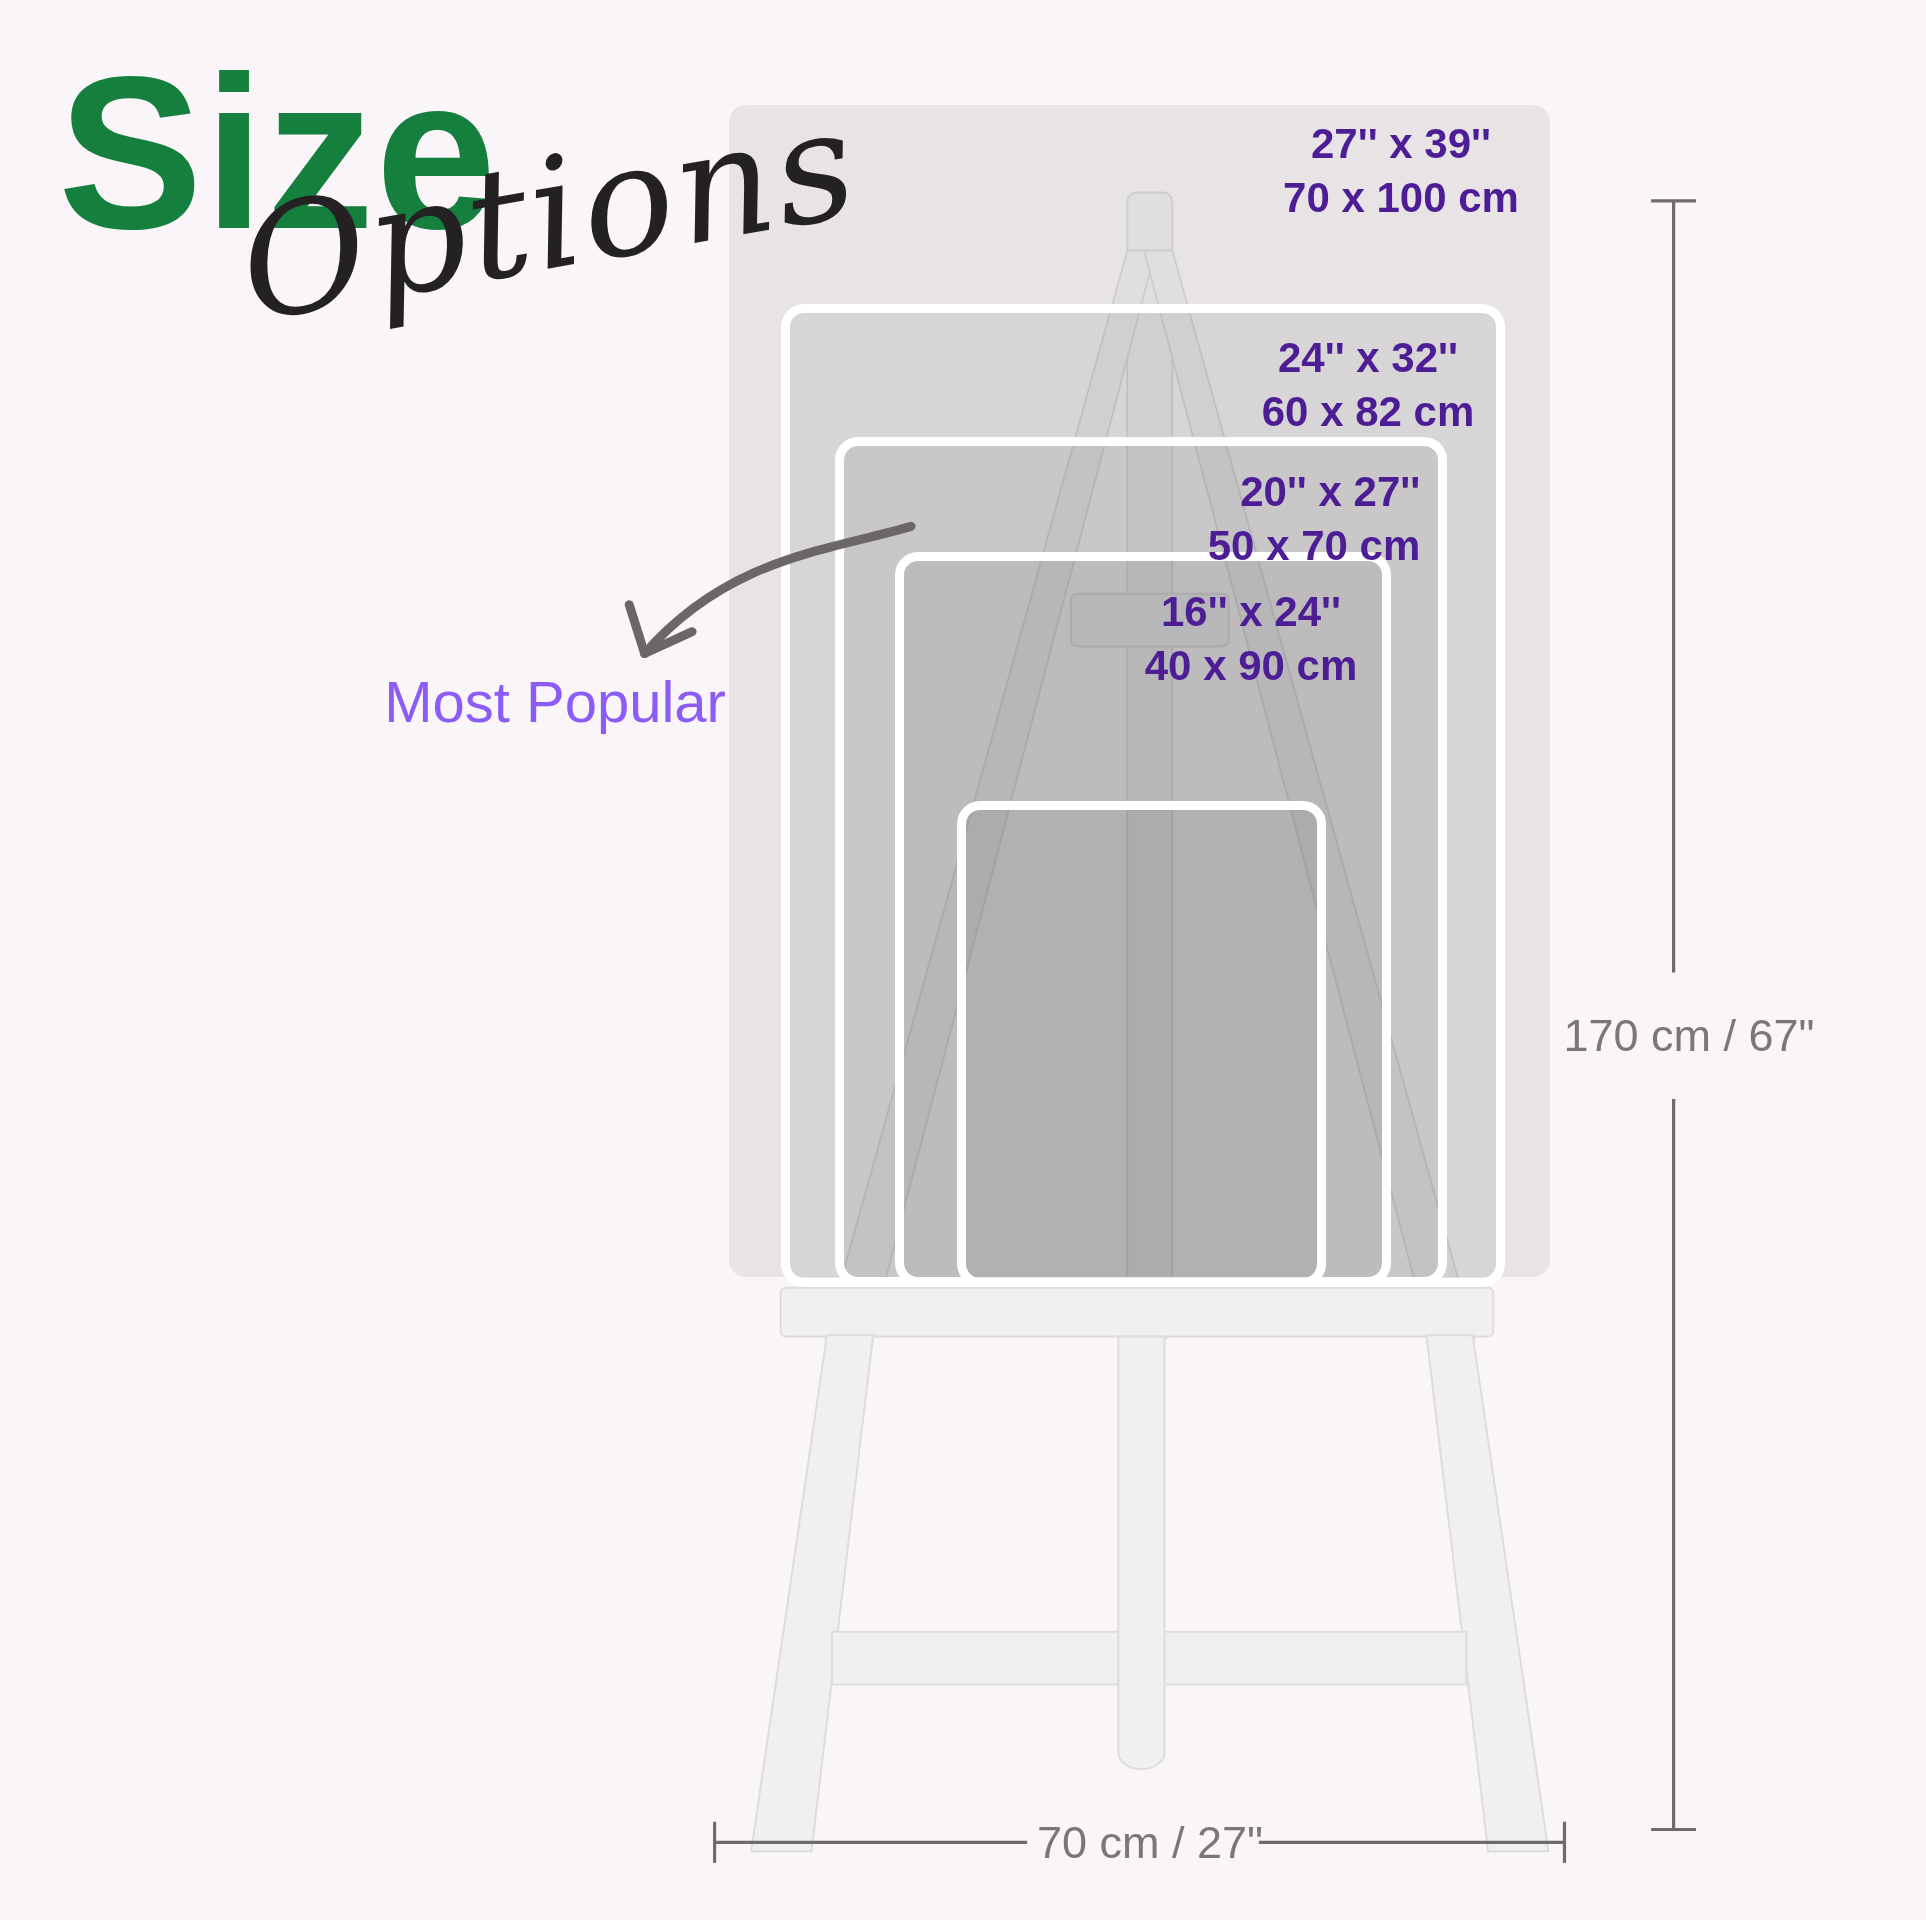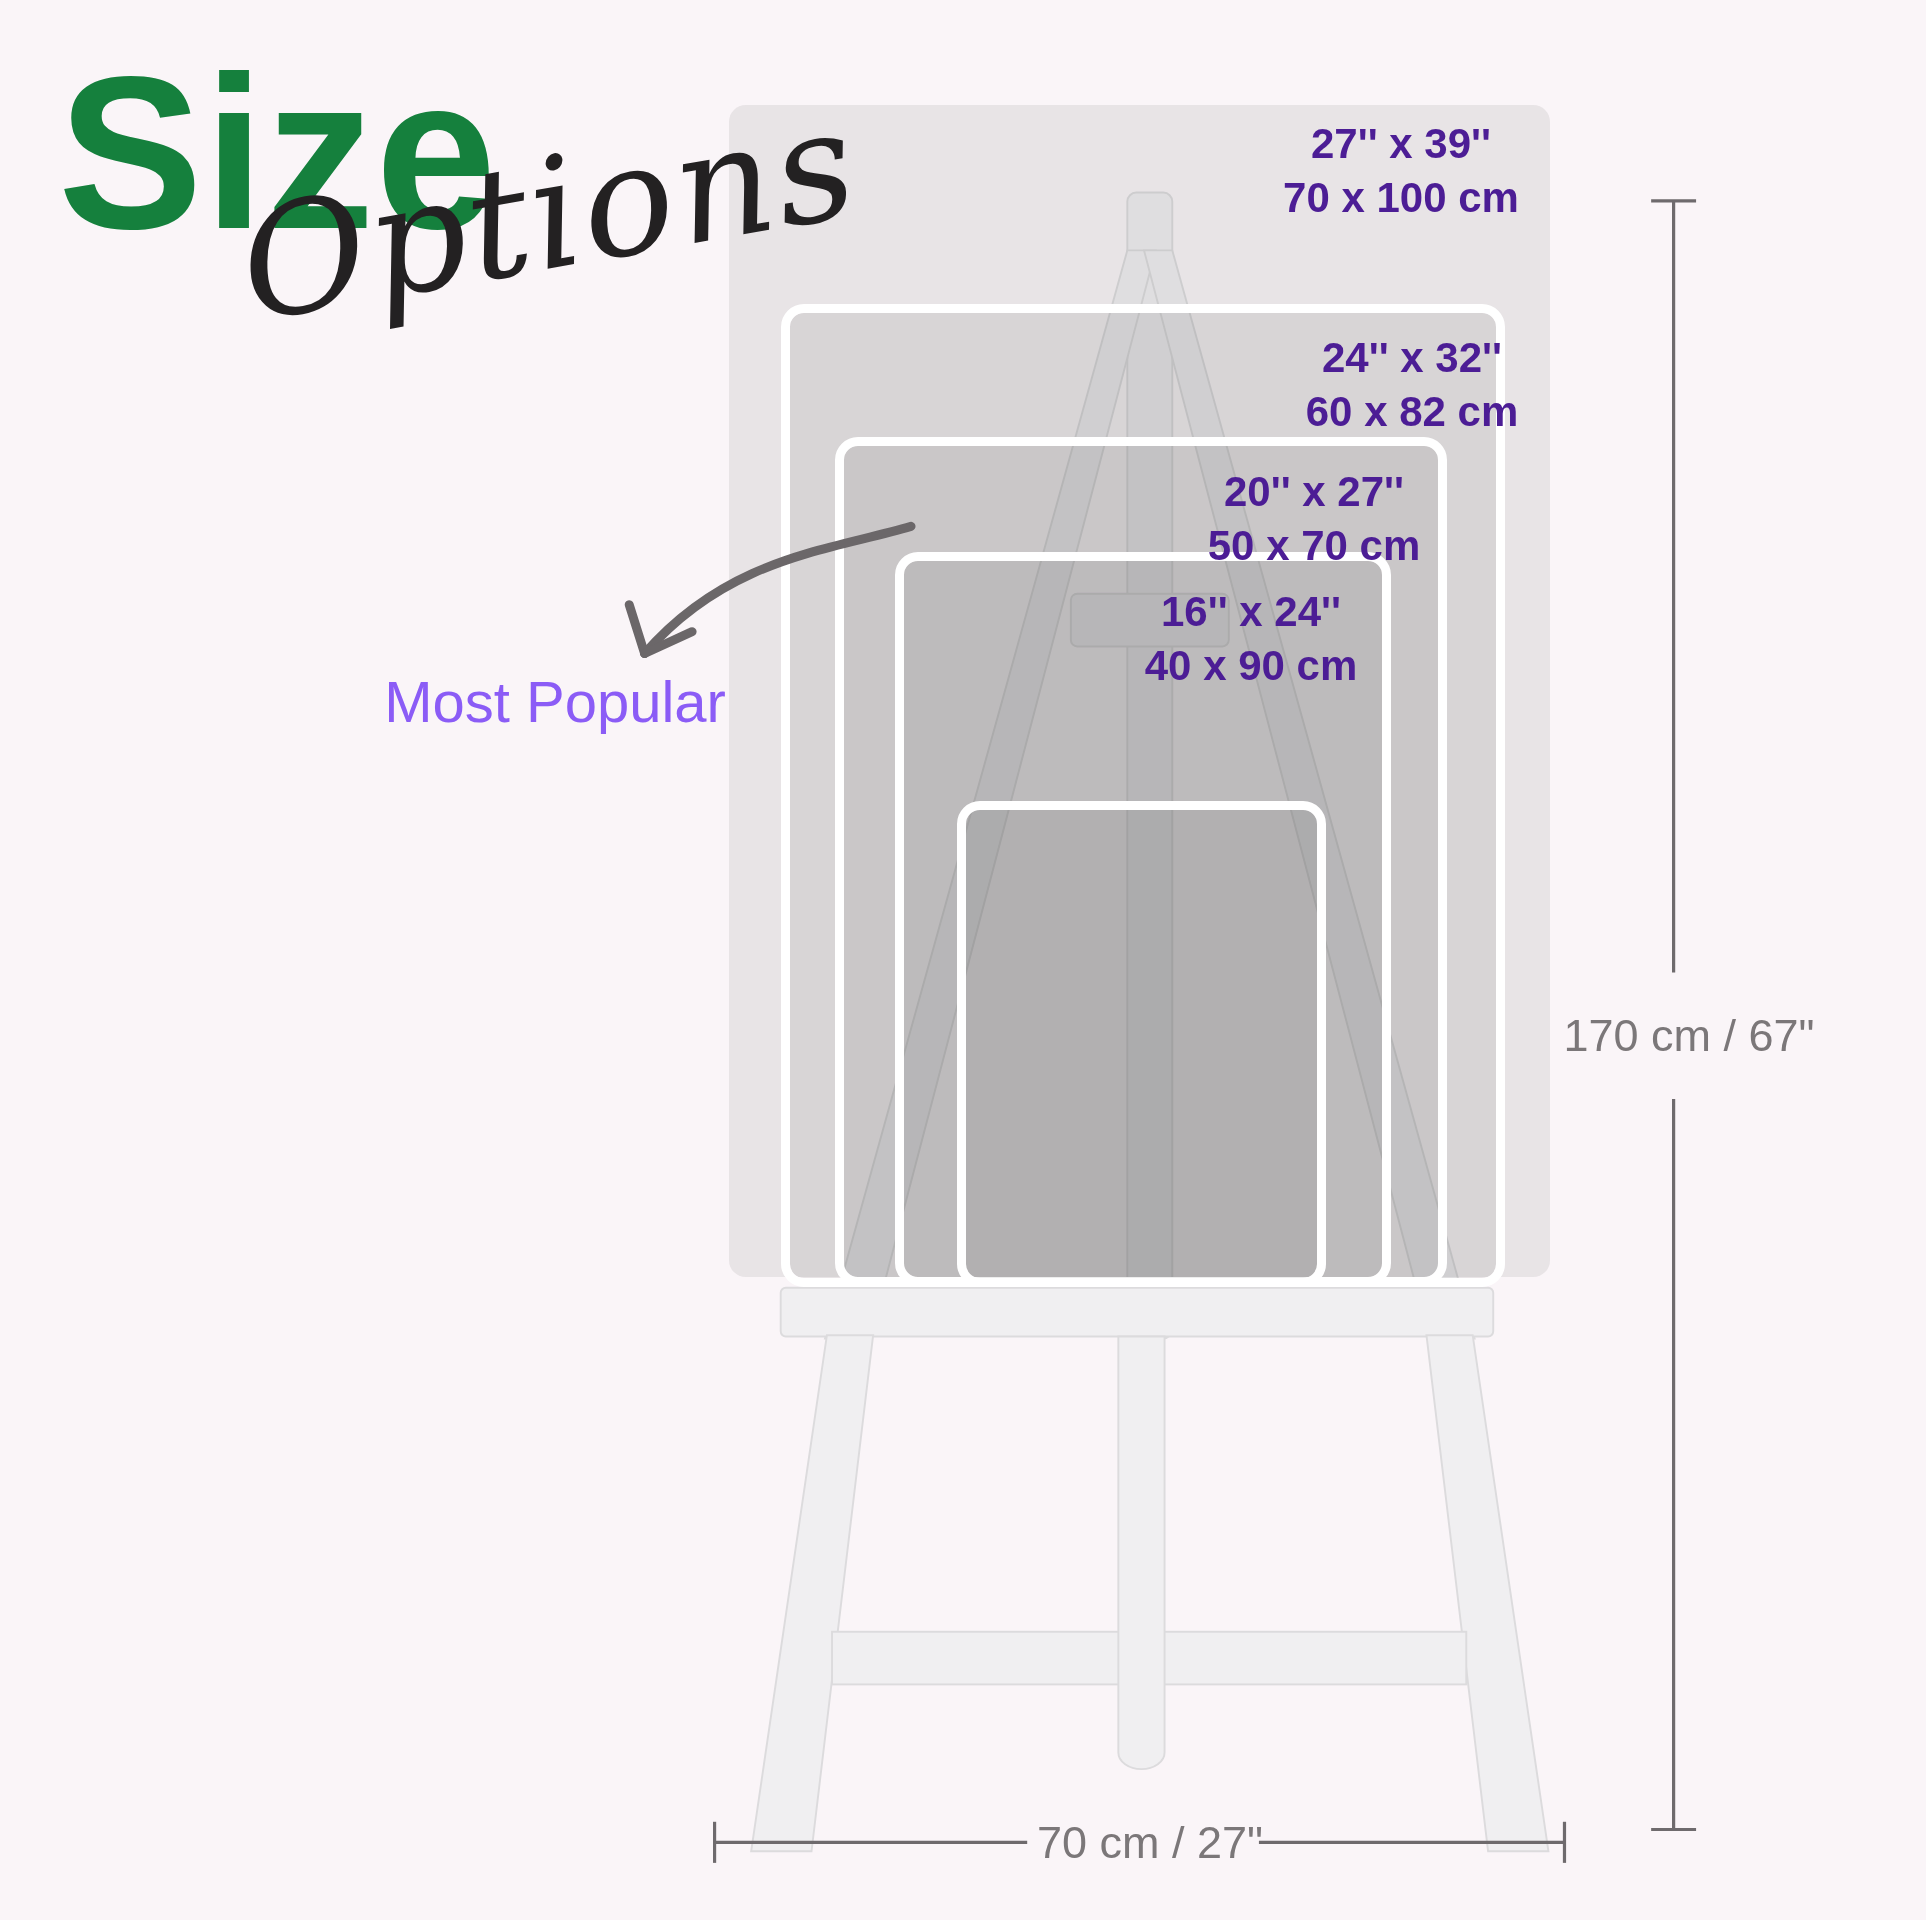--- a/index.html
+++ b/index.html
@@ -15,22 +15,22 @@
   #rect-70x100{left:729px;top:105px;width:821px;height:1172px;border-radius:16.7px;}
   #rect-60x82 {left:781px;top:304px;width:724px;height:983px;z-index:3;}
   #rect-50x70 {left:835px;top:437px;width:612px;height:849px;z-index:4;}
   #rect-40x60 {left:895px;top:552px;width:496px;height:734px;z-index:5;}
   #rect-30x40 {left:957px;top:801px;width:369px;height:486px;z-index:6;}
 
   
   .size-label{position:absolute;z-index:7;transform:translateX(-50%);text-align:center;
               font-weight:700;font-size:42px;line-height:54px;color:#4c1d95;white-space:nowrap;}
   #label-70x100{left:1401px;top:117px;}
-  #label-60x82 {left:1368px;top:331px;margin-left:44px;}
-  #label-50x70 {left:1314px;top:465px;}
+  #label-60x82 {left:1368px;top:331px;}
+  #label-50x70 {left:1314px;top:465px;text-align:right;}
   #label-40x60 {left:1251px;top:585px;}
   #label-30x40 {left:1185px;top:821px;}
 
   
   .title-main{position:absolute;left:58px;top:45px;z-index:8;font-size:217px;line-height:1;
               font-weight:700;letter-spacing:1.3px;color:#15803d;}
   .title-script{position:absolute;left:228px;top:186px;z-index:8;font-family:"DejaVu Serif",serif;
               font-style:italic;font-size:153px;line-height:1.1;color:#232122;
               transform:rotate(-10deg);transform-origin:left top;letter-spacing:2.6px;}
 

